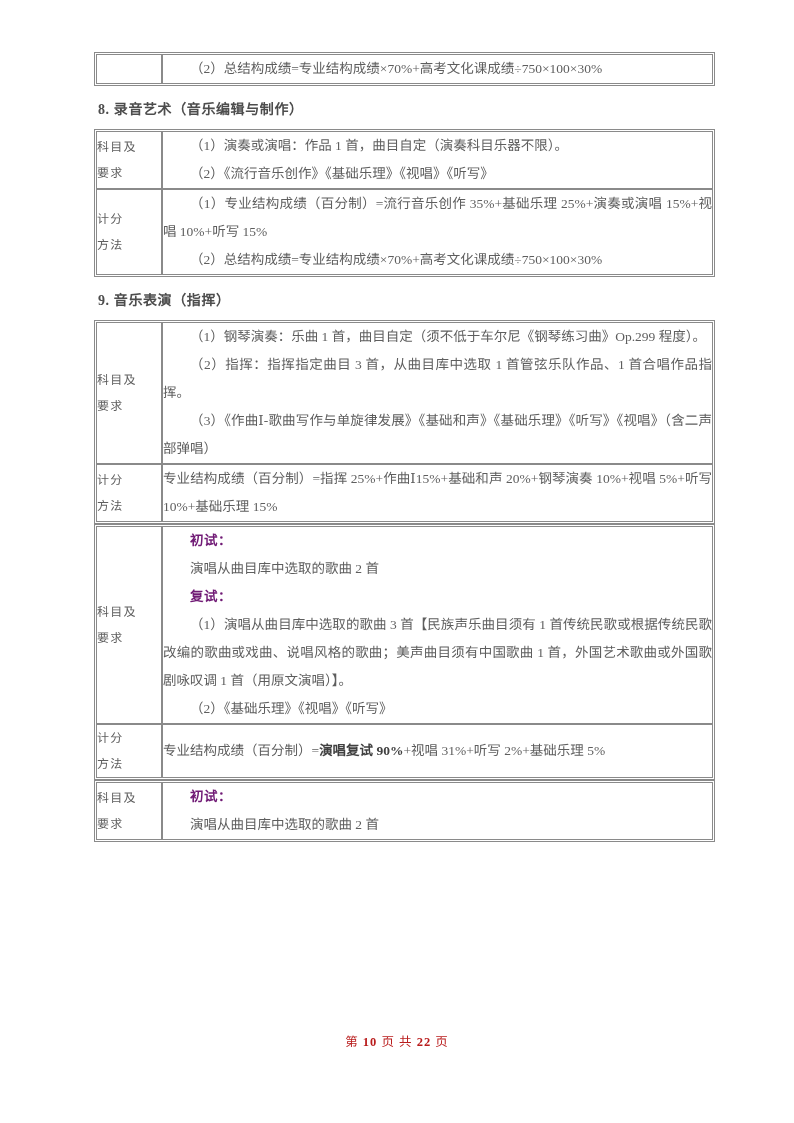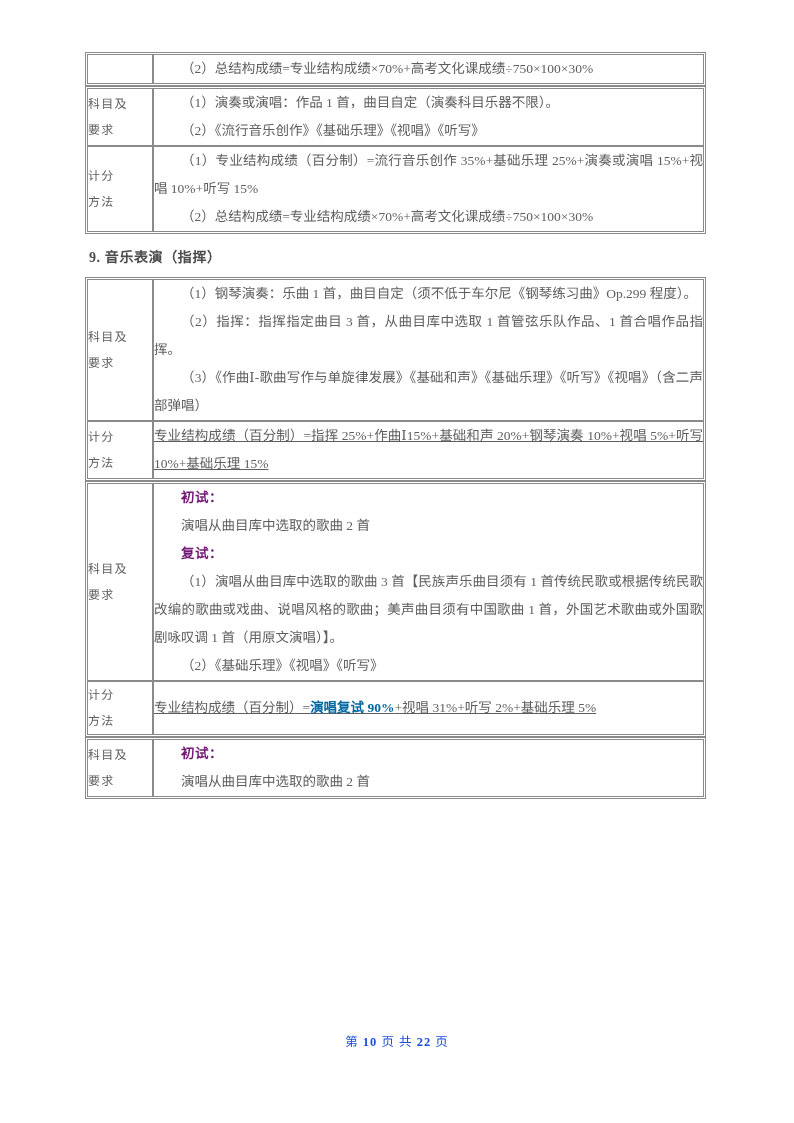--- a/index.html
+++ b/index.html
@@ -13,21 +13,21 @@
     width: 794px;
     height: 1123px;
     margin: 0 auto;
     background: #ffffff;
     font-family: "Liberation Serif", "DejaVu Serif", serif;
     color: #5e5e5e;
     overflow: hidden;
   }
   .content {
     position: absolute;
-    left: 85px;
+    left: 94px;
     top: 52px;
     width: 605px;
   }
 
   
   table.spec {
     width: 621px;
     border-collapse: separate;
     border-spacing: 0;
     table-layout: fixed;
@@ -57,43 +57,43 @@
     font-size: 13.5px;
     line-height: 28px;
     color: #5e5e5e;
   }
   td.body p {
     margin: 0;
     text-align: justify;
     text-justify: inter-ideograph;
   }
   p.ind { text-indent: 2em; }
-  p.noind { text-indent: 0; text-decoration: underline; }
+  p.noind { text-indent: 0; }
   b.hd { font-weight: bold; color: #701a75; letter-spacing: .5px; }
-  b.em { font-weight: bold; color: #0369a1; }
+  b.em { font-weight: bold; color: #404040; }
 
   
   h2.sec {
     font-size: 14px;
     font-weight: bold;
     color: #4d4d4d;
     margin: 14px 0 9px 4px;
     letter-spacing: .6px;
     line-height: 20px;
   }
 
   
   .footer {
     position: absolute;
     left: 0;
     top: 1031px;
     width: 794px;
     text-align: center;
     font-size: 12.5px;
-    color: #1d4ed8;
+    color: #b91c1c;
     letter-spacing: 1px;
   }
   .footer b { font-weight: bold; }
 </style>
 </head>
 <body>
 
 <div class="page">
   <div class="content">
 
@@ -103,20 +103,21 @@
         <td class="lab">
           <span class="l"></span>
         </td>
         <td class="body">
           <p class="ind">（2）总结构成绩=专业结构成绩×70%+高考文化课成绩÷750×100×30%</p>
         </td>
       </tr>
     </tbody>
       </table>
 
+    <h2 class="sec">8. 录音艺术（音乐编辑与制作）</h2>
     <table class="spec">
       <tbody>
           <tr>
         <td class="lab">
           <span class="l">科目及</span>
           <span class="l">要求</span>
         </td>
         <td class="body">
           <p class="ind">（1）演奏或演唱：作品 1 首，曲目自定（演奏科目乐器不限）。</p>
           <p class="ind">（2）《流行音乐创作》《基础乐理》《视唱》《听写》</p>

